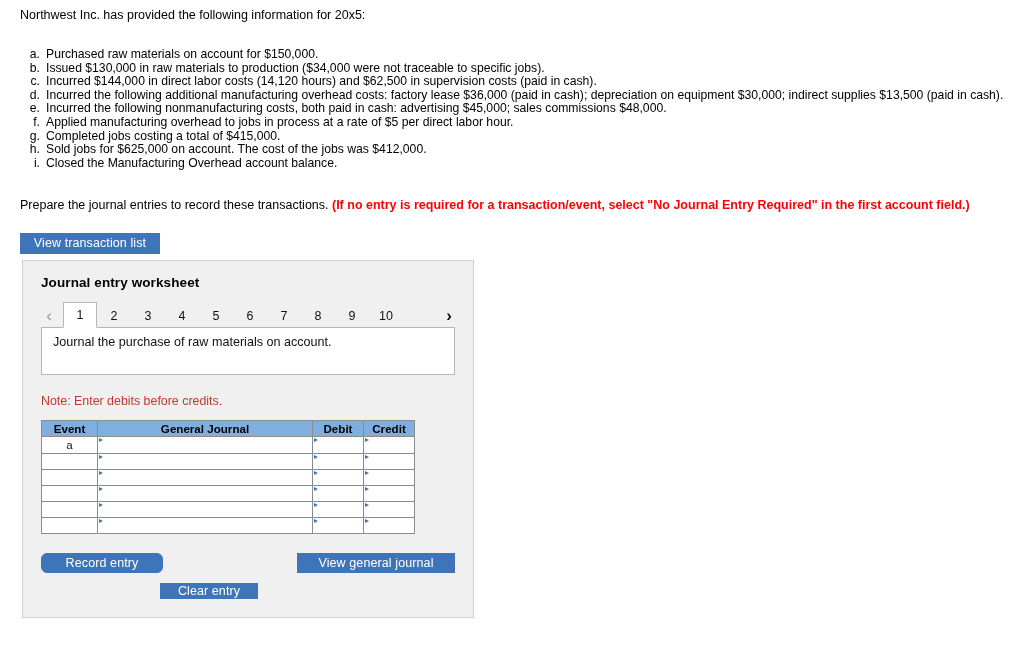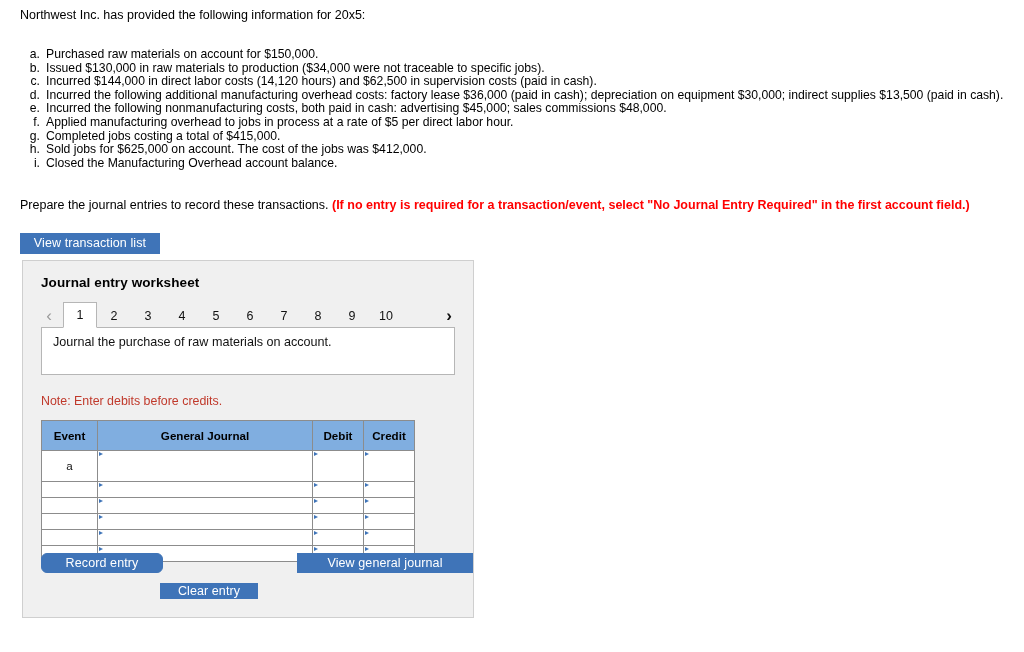--- a/index.html
+++ b/index.html
@@ -199,21 +199,21 @@
     left: 18px;
     top: 159px;
     border-collapse: collapse;
     table-layout: fixed;
     border: 1px solid #8c8c8c;
     background: #ffffff;
   }
   .journal-table th,
   .journal-table td {
     border: 1px solid #8c8c8c;
-    padding: 7px;
+    padding: 0;
     margin: 0;
     box-sizing: border-box;
   }
   .journal-table th {
     background: #80aee0;
     color: #000000;
     font-size: 11.6px;
     font-weight: bold;
     height: 15px;
     text-align: center;
@@ -254,21 +254,21 @@
     left: 18px;
     top: 292px;
     width: 122px;
     height: 20px;
     border-radius: 6px;
   }
   #view-general-journal {
     position: absolute;
     left: 274px;
     top: 292px;
-    width: 176px;
+    width: 158px;
     height: 20px;
   }
   #clear-entry {
     position: absolute;
     left: 137px;
     top: 322px;
     width: 98px;
     height: 16px;
   }
 </style>

